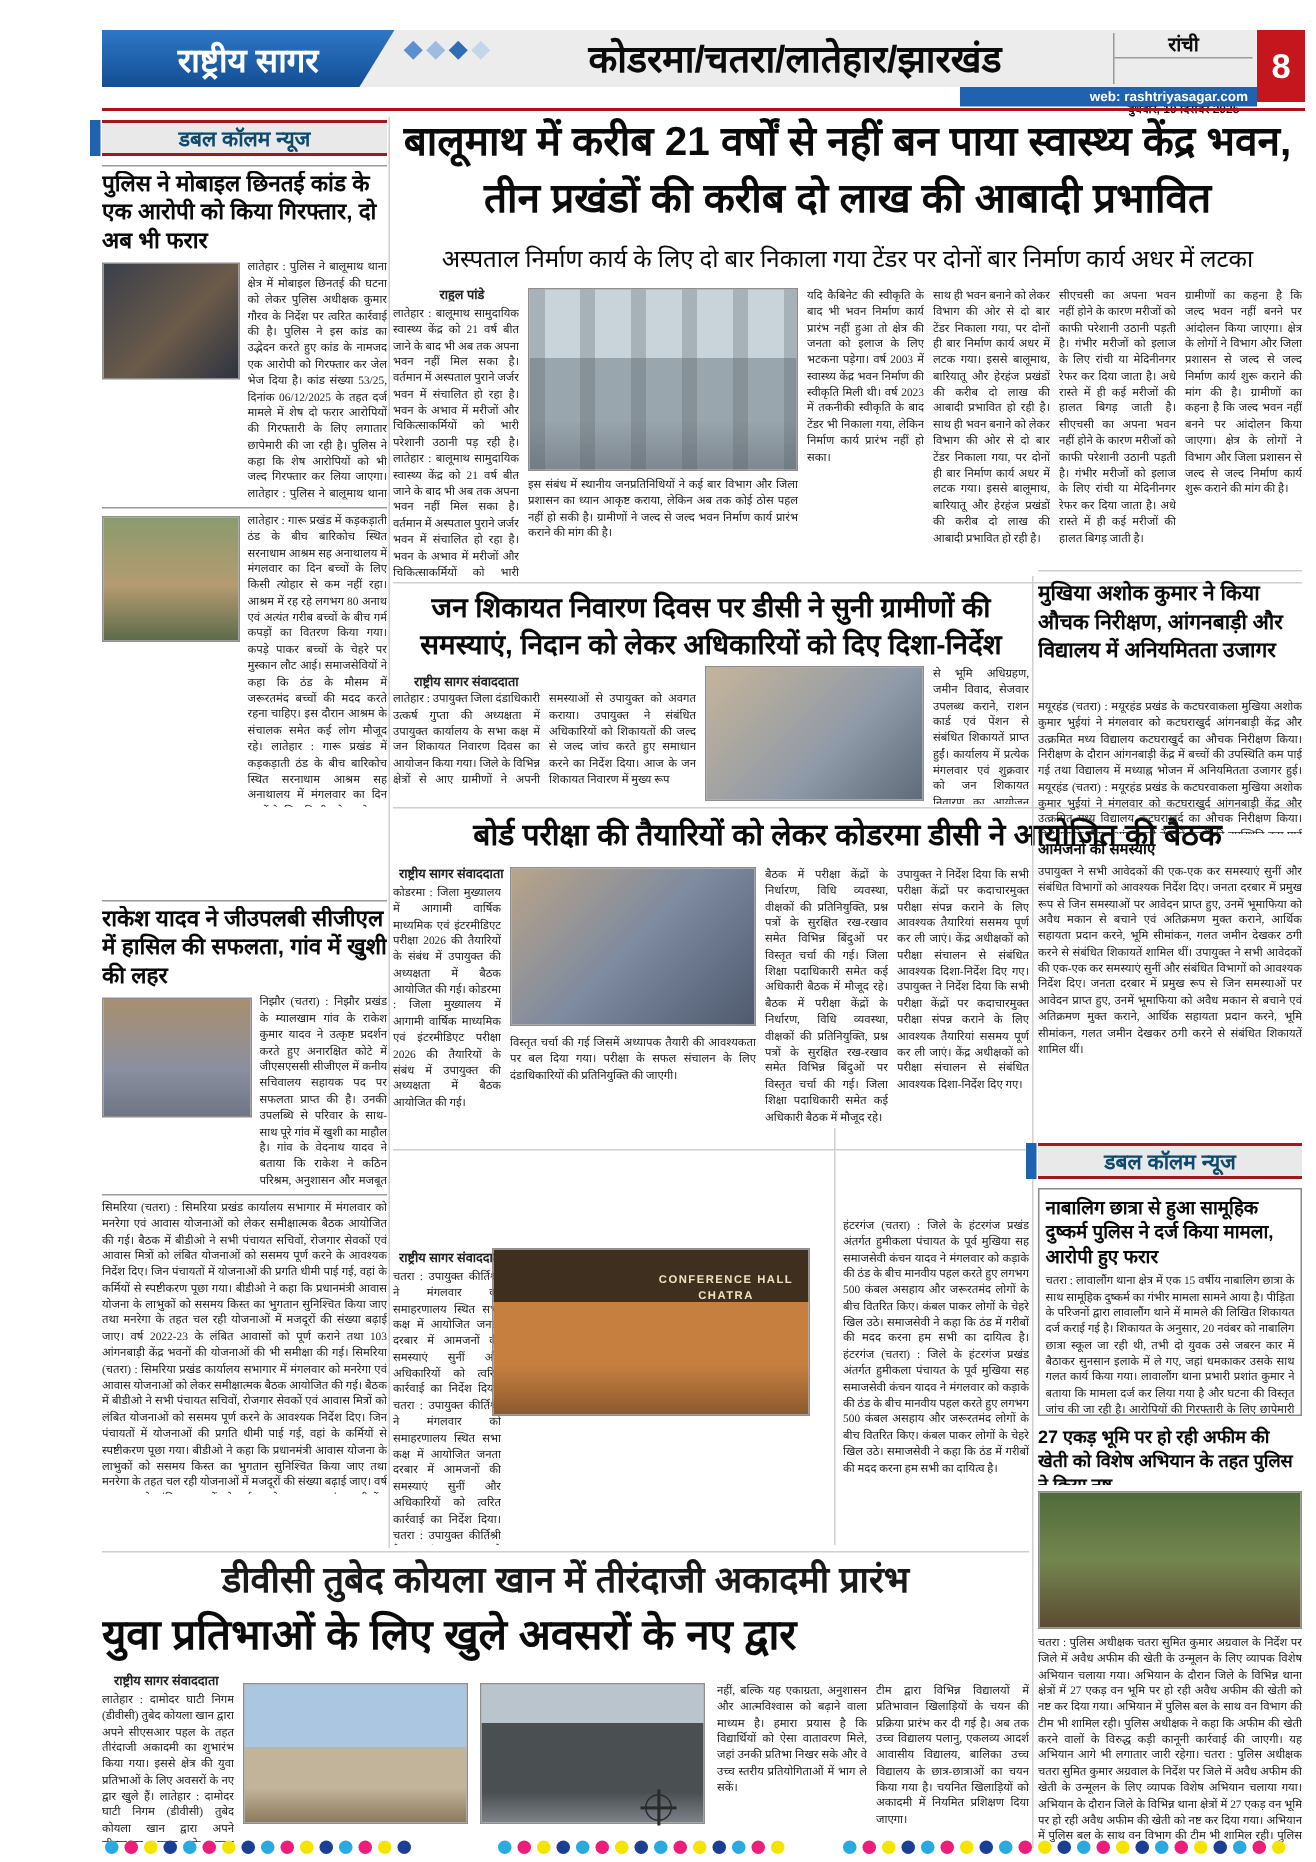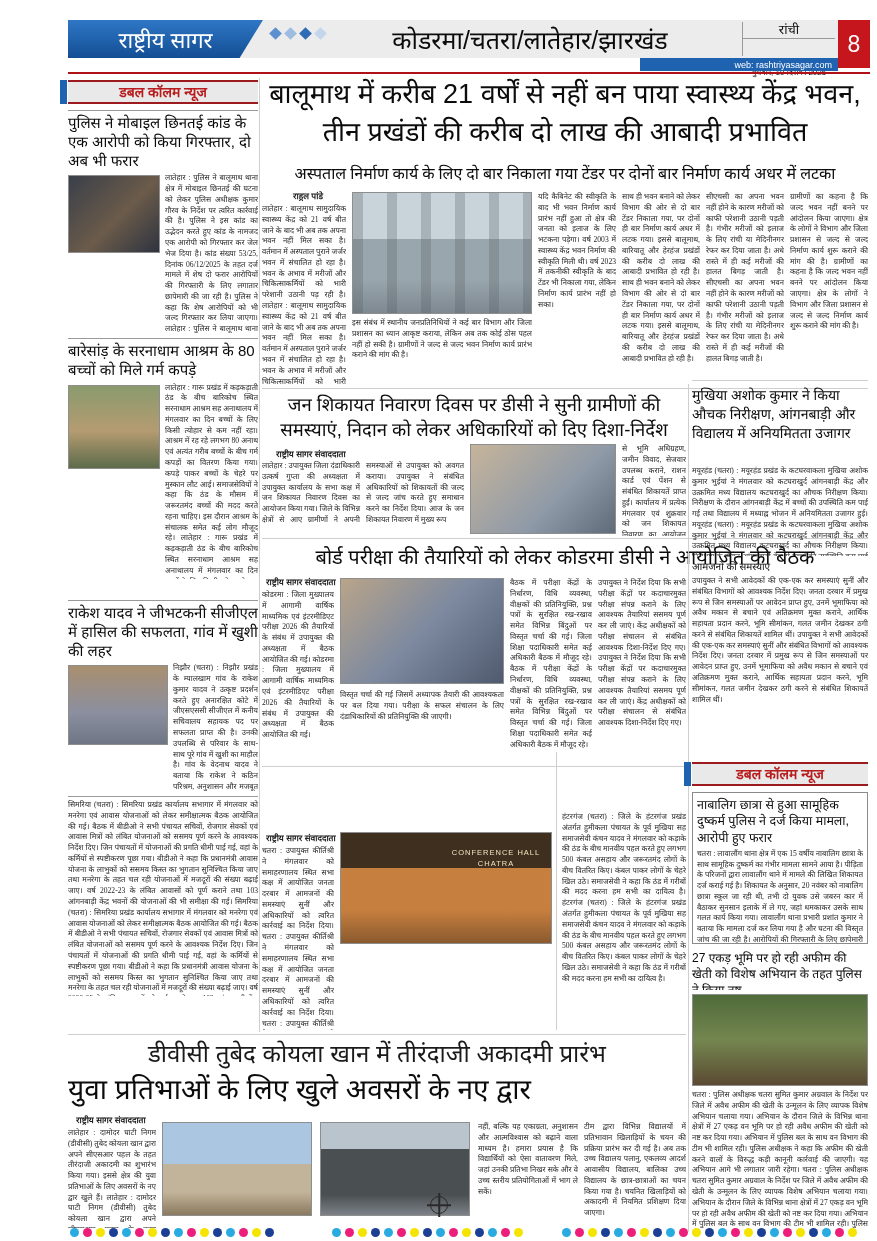--- a/index.html
+++ b/index.html
@@ -1,24 +1,24 @@
 <!DOCTYPE html>
 <html lang="hi"><head>
 <meta charset="utf-8">
 <style>
   html,body{margin:0;padding:0;background:#ffffff;}
   #page{position:relative;width:877px;height:1241px;background:#fff;overflow:hidden;
         font-family:"Liberation Serif","DejaVu Serif",serif;color:#111;}
   .abs{position:absolute;}
-  .hl{font-family:"Liberation Sans","DejaVu Sans",sans-serif;font-weight:normal;color:#0b0b0b;overflow:hidden;}
+  .hl{font-family:"Liberation Sans","DejaVu Sans",sans-serif;font-weight:bold;color:#0b0b0b;overflow:hidden;}
   .body-txt{font-size:7.6px;line-height:1.42;text-align:justify;color:#1d1d1d;overflow:hidden;}
   .byline{font-family:"Liberation Sans","DejaVu Sans",sans-serif;font-size:8.5px;font-weight:bold;color:#222;overflow:hidden;white-space:nowrap;}
   .sechead{background:#e9e9e9;border-top:2px solid #9d1b1f;border-bottom:2px solid #9d1b1f;
            text-align:center;font-family:"Liberation Sans","DejaVu Sans",sans-serif;
-           font-weight:bold;font-size:14px;line-height:20px;color:#b91c1c;overflow:hidden;}
+           font-weight:bold;font-size:14px;line-height:20px;color:#0c4a6e;overflow:hidden;}
   .photo{border:1px solid #8e8e8e;box-sizing:border-box;}
   .vrule{position:absolute;width:1px;background:#cfcfcf;}
   .hrule{position:absolute;height:1px;background:#cfcfcf;}
   .dot{display:inline-block;width:9px;height:9px;border-radius:50%;margin:0 2px;vertical-align:middle;}
   .l-art{position:absolute;left:68px;width:190px;border-top:1px solid #9a9a9a;padding-top:3px;box-sizing:border-box;overflow:hidden;}
   .l-art h3{margin:0 0 3px 0;font-size:15px;line-height:1.25;}
   .l-art .ph{float:left;margin:2px 5px 2px 0;}
   .boxed{border:1px solid #8a8a8a;padding:4px;box-sizing:border-box;}
   .regmark{position:absolute;width:16px;height:16px;border:1.5px solid #2a2a2a;border-radius:50%;}
   .regmark:before{content:"";position:absolute;left:50%;top:-4px;bottom:-4px;width:1.5px;background:#2a2a2a;transform:translateX(-50%);}
@@ -60,27 +60,26 @@
   <div class="abs" style="left:60px;top:80px;width:7px;height:24px;background:#1e62b0;"></div>
   <div class="abs sechead" style="left:68px;top:80px;width:190px;height:24px;box-sizing:border-box;">डबल कॉलम न्यूज</div>
 
   <div class="l-art" style="top:110px;height:224px;">
     <h3 class="hl">पुलिस ने मोबाइल छिनतई कांड के एक आरोपी को किया गिरफ्तार, दो अब भी फरार</h3>
     <div class="ph photo" style="width:92px;height:78px;background:linear-gradient(135deg,#3a3f4a,#6b5b4a 55%,#2e3340);"></div>
     <p class="body-txt" style="margin:0;height:160px;">लातेहार : पुलिस ने बालूमाथ थाना क्षेत्र में मोबाइल छिनतई की घटना को लेकर पुलिस अधीक्षक कुमार गौरव के निर्देश पर त्वरित कार्रवाई की है। पुलिस ने इस कांड का उद्भेदन करते हुए कांड के नामजद एक आरोपी को गिरफ्तार कर जेल भेज दिया है। कांड संख्या 53/25, दिनांक 06/12/2025 के तहत दर्ज मामले में शेष दो फरार आरोपियों की गिरफ्तारी के लिए लगातार छापेमारी की जा रही है। पुलिस ने कहा कि शेष आरोपियों को भी जल्द गिरफ्तार कर लिया जाएगा। लातेहार : पुलिस ने बालूमाथ थाना क्षेत्र में मोबाइल छिनतई की घटना को लेकर पुलिस अधीक्षक कुमार गौरव के निर्देश पर त्वरित कार्रवाई की है। पुलिस ने इस कांड का उद्भेदन करते हुए कांड के नामजद एक आरोपी को गिरफ्तार कर जेल भेज दिया है। कांड संख्या 53/25, दिनांक 06/12/2025 के तहत दर्ज मामले में शेष दो फरार आरोपियों की गिरफ्तारी के लिए लगातार छापेमारी की जा रही है। पुलिस ने कहा कि शेष आरोपियों को भी जल्द गिरफ्तार कर लिया जाएगा।</p>
   </div>
 
   <div class="l-art" style="top:338px;height:258px;">
-    <h3 class="hl">बारेसांड़ के सरनाधाम आश्रम के 80 बच्चों को मिले गर्म कपड़े</h3>
     <div class="ph photo" style="width:92px;height:84px;background:linear-gradient(180deg,#8a9b6e,#b59b71 55%,#5d6b4a);"></div>
     <p class="body-txt" style="margin:0;height:196px;">लातेहार : गारू प्रखंड में कड़कड़ाती ठंड के बीच बारिकोच स्थित सरनाधाम आश्रम सह अनाथालय में मंगलवार का दिन बच्चों के लिए किसी त्योहार से कम नहीं रहा। आश्रम में रह रहे लगभग 80 अनाथ एवं अत्यंत गरीब बच्चों के बीच गर्म कपड़ों का वितरण किया गया। कपड़े पाकर बच्चों के चेहरे पर मुस्कान लौट आई। समाजसेवियों ने कहा कि ठंड के मौसम में जरूरतमंद बच्चों की मदद करते रहना चाहिए। इस दौरान आश्रम के संचालक समेत कई लोग मौजूद रहे। लातेहार : गारू प्रखंड में कड़कड़ाती ठंड के बीच बारिकोच स्थित सरनाधाम आश्रम सह अनाथालय में मंगलवार का दिन बच्चों के लिए किसी त्योहार से कम नहीं रहा। आश्रम में रह रहे लगभग 80 अनाथ एवं अत्यंत गरीब बच्चों के बीच गर्म कपड़ों का वितरण किया गया। कपड़े पाकर बच्चों के चेहरे पर मुस्कान लौट आई। समाजसेवियों ने कहा कि ठंड के मौसम में जरूरतमंद बच्चों की मदद करते रहना चाहिए। इस दौरान आश्रम के संचालक समेत कई लोग मौजूद रहे। लातेहार : गारू प्रखंड में कड़कड़ाती ठंड के बीच बारिकोच स्थित सरनाधाम आश्रम सह अनाथालय में मंगलवार का दिन बच्चों के लिए किसी त्योहार से कम नहीं रहा। आश्रम में रह रहे लगभग 80 अनाथ एवं अत्यंत गरीब बच्चों के बीच गर्म कपड़ों का वितरण किया गया। कपड़े पाकर बच्चों के चेहरे पर मुस्कान लौट आई। समाजसेवियों ने कहा कि ठंड के मौसम में जरूरतमंद बच्चों की मदद करते रहना चाहिए। इस दौरान आश्रम के संचालक समेत कई लोग मौजूद रहे।</p>
   </div>
 
   <div class="l-art" style="top:600px;height:192px;">
-    <h3 class="hl">राकेश यादव ने जीभटकनी सीजीएल में हासिल की सफलता, गांव में खुशी की लहर</h3>
+    <h3 class="hl">राकेश यादव ने जीउपलबी सीजीएल में हासिल की सफलता, गांव में खुशी की लहर</h3>
     <div class="ph photo" style="width:100px;height:80px;background:linear-gradient(180deg,#a98f6f,#8b8fa0 60%,#6e7584);"></div>
     <p class="body-txt" style="margin:0;height:140px;">निझौर (चतरा) : निझौर प्रखंड के म्यालखाम गांव के राकेश कुमार यादव ने उत्कृष्ट प्रदर्शन करते हुए अनारक्षित कोटे में जीएसएससी सीजीएल में कनीय सचिवालय सहायक पद पर सफलता प्राप्त की है। उनकी उपलब्धि से परिवार के साथ-साथ पूरे गांव में खुशी का माहौल है। गांव के वेदनाथ यादव ने बताया कि राकेश ने कठिन परिश्रम, अनुशासन और मजबूत संकल्प के बल पर यह सफलता हासिल की है। परिवार के संघर्ष और समर्पण ने राकेश की सफलता को और भी प्रेरणादायक बना दिया है। निझौर (चतरा) : निझौर प्रखंड के म्यालखाम गांव के राकेश कुमार यादव ने उत्कृष्ट प्रदर्शन करते हुए अनारक्षित कोटे में जीएसएससी सीजीएल में कनीय सचिवालय सहायक पद पर सफलता प्राप्त की है। उनकी उपलब्धि से परिवार के साथ-साथ पूरे गांव में खुशी का माहौल है। गांव के वेदनाथ यादव ने बताया कि राकेश ने कठिन परिश्रम, अनुशासन और मजबूत संकल्प के बल पर यह सफलता हासिल की है। परिवार के संघर्ष और समर्पण ने राकेश की सफलता को और भी प्रेरणादायक बना दिया है।</p>
   </div>
 
   <div class="l-art" style="top:796px;height:236px;">
     <p class="body-txt" style="margin:0;height:196px;">सिमरिया (चतरा) : सिमरिया प्रखंड कार्यालय सभागार में मंगलवार को मनरेगा एवं आवास योजनाओं को लेकर समीक्षात्मक बैठक आयोजित की गई। बैठक में बीडीओ ने सभी पंचायत सचिवों, रोजगार सेवकों एवं आवास मित्रों को लंबित योजनाओं को ससमय पूर्ण करने के आवश्यक निर्देश दिए। जिन पंचायतों में योजनाओं की प्रगति धीमी पाई गई, वहां के कर्मियों से स्पष्टीकरण पूछा गया। बीडीओ ने कहा कि प्रधानमंत्री आवास योजना के लाभुकों को ससमय किस्त का भुगतान सुनिश्चित किया जाए तथा मनरेगा के तहत चल रही योजनाओं में मजदूरों की संख्या बढ़ाई जाए। वर्ष 2022-23 के लंबित आवासों को पूर्ण कराने तथा 103 आंगनबाड़ी केंद्र भवनों की योजनाओं की भी समीक्षा की गई। सिमरिया (चतरा) : सिमरिया प्रखंड कार्यालय सभागार में मंगलवार को मनरेगा एवं आवास योजनाओं को लेकर समीक्षात्मक बैठक आयोजित की गई। बैठक में बीडीओ ने सभी पंचायत सचिवों, रोजगार सेवकों एवं आवास मित्रों को लंबित योजनाओं को ससमय पूर्ण करने के आवश्यक निर्देश दिए। जिन पंचायतों में योजनाओं की प्रगति धीमी पाई गई, वहां के कर्मियों से स्पष्टीकरण पूछा गया। बीडीओ ने कहा कि प्रधानमंत्री आवास योजना के लाभुकों को ससमय किस्त का भुगतान सुनिश्चित किया जाए तथा मनरेगा के तहत चल रही योजनाओं में मजदूरों की संख्या बढ़ाई जाए। वर्ष 2022-23 के लंबित आवासों को पूर्ण कराने तथा 103 आंगनबाड़ी केंद्र भवनों की योजनाओं की भी समीक्षा की गई।</p>
   </div>
 
   <div class="vrule" style="left:259px;top:78px;height:954px;"></div>
 
@@ -113,21 +112,21 @@
   <p class="abs body-txt" style="left:262px;top:590px;width:72px;height:172px;margin:0;">कोडरमा : जिला मुख्यालय में आगामी वार्षिक माध्यमिक एवं इंटरमीडिएट परीक्षा 2026 की तैयारियों के संबंध में उपायुक्त की अध्यक्षता में बैठक आयोजित की गई। कोडरमा : जिला मुख्यालय में आगामी वार्षिक माध्यमिक एवं इंटरमीडिएट परीक्षा 2026 की तैयारियों के संबंध में उपायुक्त की अध्यक्षता में बैठक आयोजित की गई।</p>
   <div class="abs photo" style="left:340px;top:578px;width:164px;height:106px;background:linear-gradient(135deg,#b9a489,#7d8aa0 50%,#4f5a6e);"></div>
   <p class="abs body-txt" style="left:510px;top:578px;width:82px;height:184px;margin:0;">बैठक में परीक्षा केंद्रों के निर्धारण, विधि व्यवस्था, वीक्षकों की प्रतिनियुक्ति, प्रश्न पत्रों के सुरक्षित रख-रखाव समेत विभिन्न बिंदुओं पर विस्तृत चर्चा की गई। जिला शिक्षा पदाधिकारी समेत कई अधिकारी बैठक में मौजूद रहे। बैठक में परीक्षा केंद्रों के निर्धारण, विधि व्यवस्था, वीक्षकों की प्रतिनियुक्ति, प्रश्न पत्रों के सुरक्षित रख-रखाव समेत विभिन्न बिंदुओं पर विस्तृत चर्चा की गई। जिला शिक्षा पदाधिकारी समेत कई अधिकारी बैठक में मौजूद रहे।</p>
   <p class="abs body-txt" style="left:598px;top:578px;width:88px;height:184px;margin:0;">उपायुक्त ने निर्देश दिया कि सभी परीक्षा केंद्रों पर कदाचारमुक्त परीक्षा संपन्न कराने के लिए आवश्यक तैयारियां ससमय पूर्ण कर ली जाएं। केंद्र अधीक्षकों को परीक्षा संचालन से संबंधित आवश्यक दिशा-निर्देश दिए गए। उपायुक्त ने निर्देश दिया कि सभी परीक्षा केंद्रों पर कदाचारमुक्त परीक्षा संपन्न कराने के लिए आवश्यक तैयारियां ससमय पूर्ण कर ली जाएं। केंद्र अधीक्षकों को परीक्षा संचालन से संबंधित आवश्यक दिशा-निर्देश दिए गए।</p>
   <p class="abs body-txt" style="left:340px;top:690px;width:164px;height:72px;margin:0;">विस्तृत चर्चा की गई जिसमें अध्यापक तैयारी की आवश्यकता पर बल दिया गया। परीक्षा के सफल संचालन के लिए दंडाधिकारियों की प्रतिनियुक्ति की जाएगी।</p>
 
   <div class="hrule" style="left:262px;top:766px;width:424px;"></div>
 
   <div class="abs byline" style="left:266px;top:832px;width:130px;">राष्ट्रीय सागर संवाददाता</div>
   <p class="abs body-txt" style="left:262px;top:846px;width:72px;height:184px;margin:0;">चतरा : उपायुक्त कीर्तिश्री ने मंगलवार को समाहरणालय स्थित सभा कक्ष में आयोजित जनता दरबार में आमजनों की समस्याएं सुनीं और अधिकारियों को त्वरित कार्रवाई का निर्देश दिया। चतरा : उपायुक्त कीर्तिश्री ने मंगलवार को समाहरणालय स्थित सभा कक्ष में आयोजित जनता दरबार में आमजनों की समस्याएं सुनीं और अधिकारियों को त्वरित कार्रवाई का निर्देश दिया। चतरा : उपायुक्त कीर्तिश्री ने मंगलवार को समाहरणालय स्थित सभा कक्ष में आयोजित जनता दरबार में आमजनों की समस्याएं सुनीं और अधिकारियों को त्वरित कार्रवाई का निर्देश दिया।</p>
-  <div class="abs photo" style="left:340px;top:832px;width:212px;height:112px;background:linear-gradient(180deg,#3f2f1f 0 32%,#c77f3f 32% 70%,#8a5a2e);">
+  <div class="abs photo" style="left:328px;top:832px;width:212px;height:112px;background:linear-gradient(180deg,#3f2f1f 0 32%,#c77f3f 32% 70%,#8a5a2e);">
     <span class="hl" style="position:absolute;top:14px;right:10px;color:#f2e4c0;font-size:7.5px;letter-spacing:1px;width:90px;text-align:center;line-height:1.5;">CONFERENCE HALL CHATRA</span>
   </div>
 
   <div class="vrule" style="left:556px;top:752px;height:278px;"></div>
   <p class="abs body-txt" style="left:562px;top:812px;width:124px;height:218px;margin:0;">हंटरगंज (चतरा) : जिले के हंटरगंज प्रखंड अंतर्गत हुमीकला पंचायत के पूर्व मुखिया सह समाजसेवी कंचन यादव ने मंगलवार को कड़ाके की ठंड के बीच मानवीय पहल करते हुए लगभग 500 कंबल असहाय और जरूरतमंद लोगों के बीच वितरित किए। कंबल पाकर लोगों के चेहरे खिल उठे। समाजसेवी ने कहा कि ठंड में गरीबों की मदद करना हम सभी का दायित्व है। हंटरगंज (चतरा) : जिले के हंटरगंज प्रखंड अंतर्गत हुमीकला पंचायत के पूर्व मुखिया सह समाजसेवी कंचन यादव ने मंगलवार को कड़ाके की ठंड के बीच मानवीय पहल करते हुए लगभग 500 कंबल असहाय और जरूरतमंद लोगों के बीच वितरित किए। कंबल पाकर लोगों के चेहरे खिल उठे। समाजसेवी ने कहा कि ठंड में गरीबों की मदद करना हम सभी का दायित्व है।</p>
 
   <div class="vrule" style="left:688px;top:384px;height:848px;"></div>
 
   <div class="hrule" style="left:692px;top:380px;width:176px;"></div>
   <div class="abs hl" style="left:692px;top:386px;width:176px;height:76px;font-size:14px;line-height:1.35;">मुखिया अशोक कुमार ने किया औचक निरीक्षण, आंगनबाड़ी और विद्यालय में अनियमितता उजागर</div>

